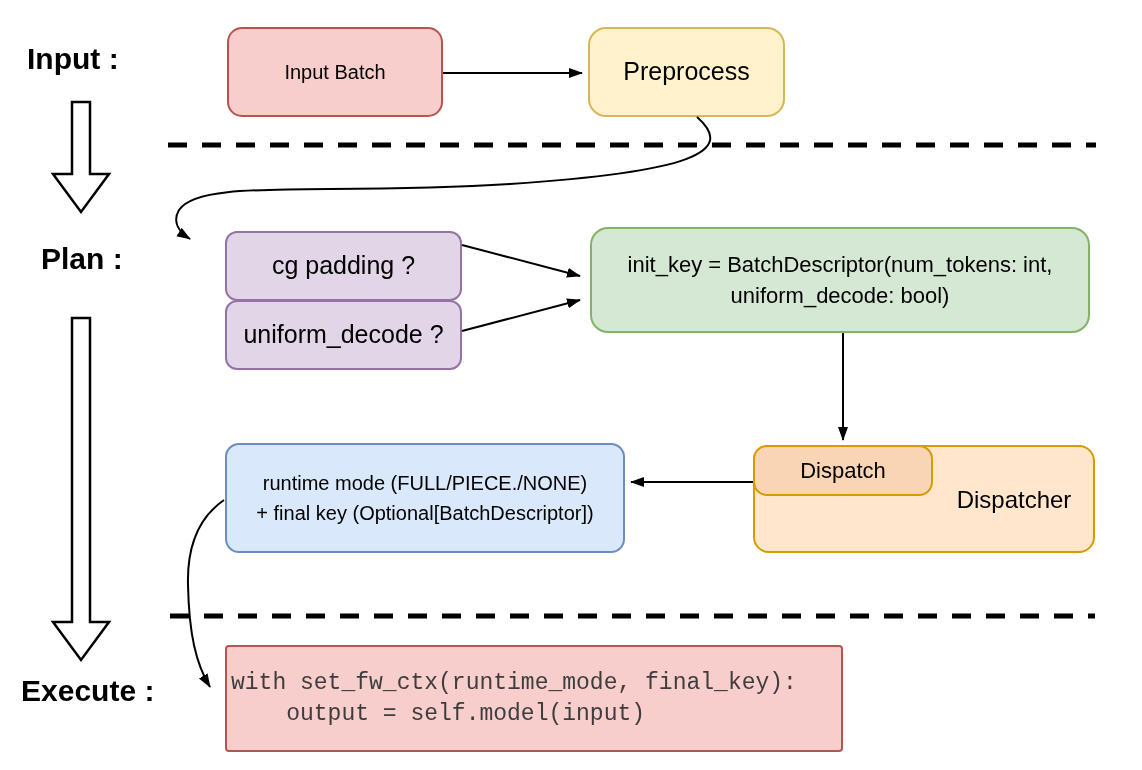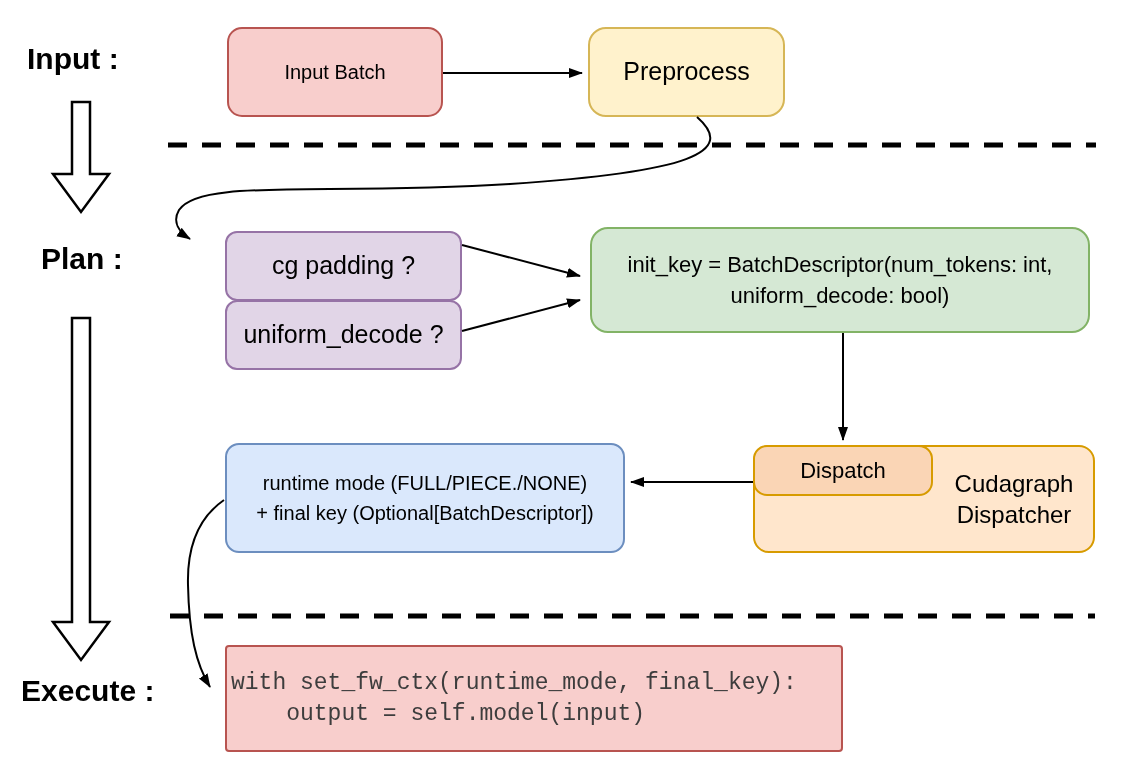--- a/index.html
+++ b/index.html
@@ -91,21 +91,20 @@
   <div class="node node-blue" id="node-runtime-mode">
     <span>runtime mode (FULL/PIECE./NONE)</span>
     <span>+ final key (Optional[BatchDescriptor])</span>
   </div>
 
   <div class="node node-orange" id="node-dispatcher"></div>
   <div class="node node-orange-inner" id="node-dispatch">
     <span>Dispatch</span>
   </div>
   <div id="dispatcher-label">
-    <span>Cudagraph</span>
     <span>Dispatcher</span>
   </div>
 
   <div class="node node-red" id="node-execute-code">
     <span class="code-line">with set_fw_ctx(runtime_mode, final_key):</span>
     <span class="code-line">    output = self.model(input)</span>
   </div>
 
   <svg id="arrow-layer" viewBox="0 0 1142 770" xmlns="http://www.w3.org/2000/svg">
     <defs>

